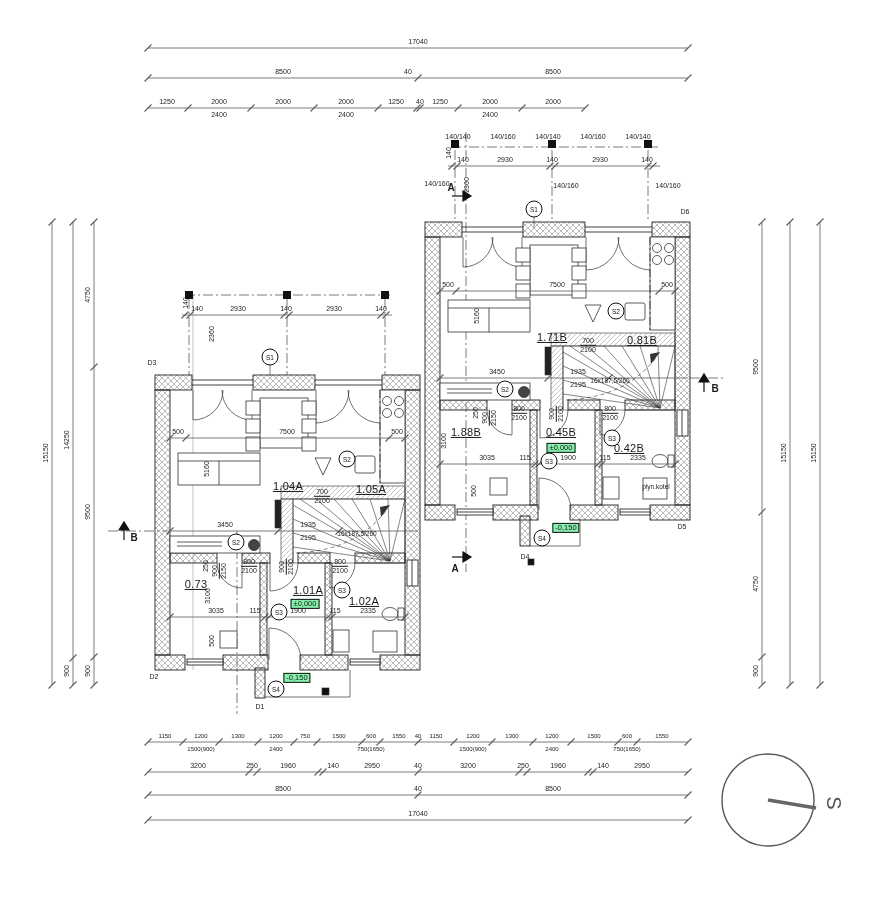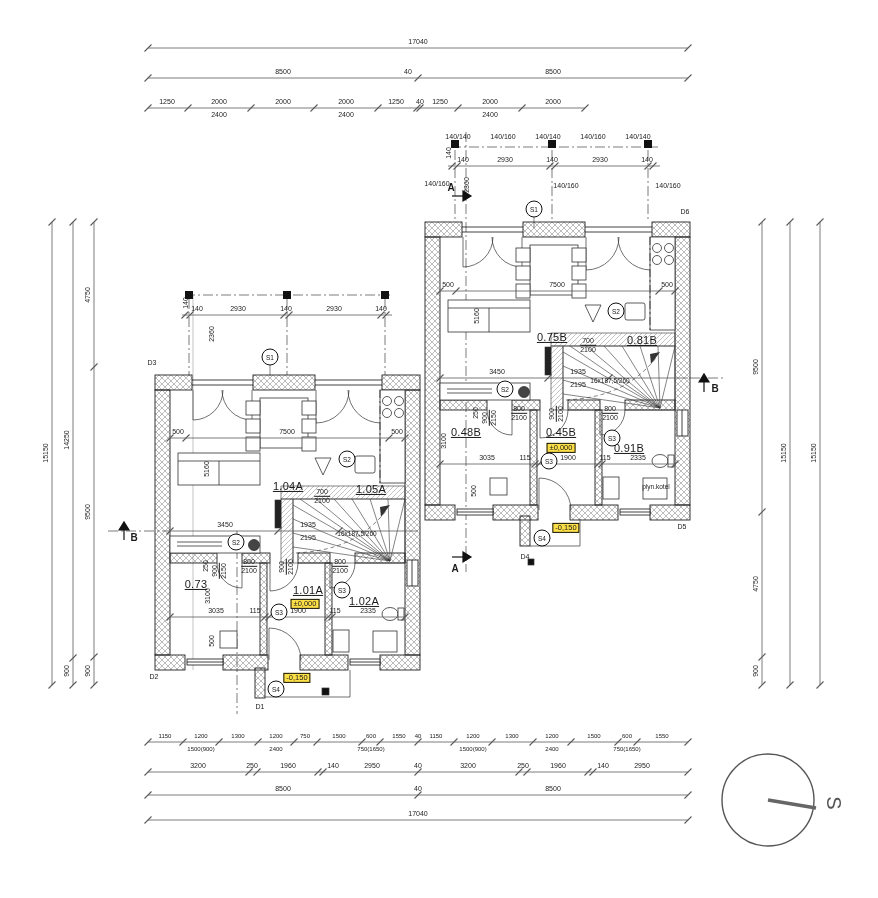--- a/index.html
+++ b/index.html
@@ -4,21 +4,21 @@
 <style>
   html,body{margin:0;padding:0;background:#fff;}
   #sheet{position:relative;width:878px;height:898px;background:#fff;overflow:hidden;
          font-family:"Liberation Sans",sans-serif;color:#1a1a1a;}
   #plan-svg{position:absolute;left:0;top:0;}
   #labels{position:absolute;left:0;top:0;width:878px;height:898px;pointer-events:none;}
   .lbl{position:absolute;font-size:7px;line-height:1.1;color:#1a1a1a;white-space:nowrap;
        text-align:center;transform:translate(-50%,-50%);}
   .dim{font-size:7px;color:#222;}
   .room{font-size:11px;text-decoration:underline;letter-spacing:0.3px;}
-  .boxed{border:1px solid #111;padding:0 2px;font-size:7.5px;background:#fde047;}
+  .boxed{border:1px solid #111;padding:0 2px;font-size:7.5px;background:#86efac;}
   .circled{width:15px;height:15px;border:1px solid #111;border-radius:50%;
            font-size:6.5px;line-height:15px;background:#fff;padding:0;}
   .code{font-size:7px;}
   .section{font-size:10px;font-weight:bold;}
   .note{font-size:7px;}
   .fr{border-bottom:0.8px solid #1a1a1a;padding:0 1px;}
   .compass-s{position:absolute;font-size:20px;color:#555;transform:translate(-50%,-50%) rotate(90deg);}
 </style>
 </head>
 <body>
@@ -388,25 +388,25 @@
         <line x1="684.5" y1="823.5" x2="691.5" y2="816.5" stroke="#5a5a5a" stroke-width="1.1"></line>
       </g>
 </svg>
 
 <div id="labels">
       <div class="lbl room" style="left: 288px; top: 486px; transform: translate(-50%, -50%);">1.04A</div>
       <div class="lbl room" style="left: 371px; top: 489px; transform: translate(-50%, -50%);">1.05A</div>
       <div class="lbl room" style="left: 196px; top: 584px; transform: translate(-50%, -50%);">0.73</div>
       <div class="lbl room" style="left: 308px; top: 590px; transform: translate(-50%, -50%);">1.01A</div>
       <div class="lbl room" style="left: 364px; top: 601px; transform: translate(-50%, -50%);">1.02A</div>
-      <div class="lbl room" style="left: 552px; top: 337px; transform: translate(-50%, -50%);">0.75B</div>
+      <div class="lbl room" style="left: 552px; top: 337px; transform: translate(-50%, -50%);">1.71B</div>
       <div class="lbl room" style="left: 642px; top: 340px; transform: translate(-50%, -50%);">0.81B</div>
-      <div class="lbl room" style="left: 466px; top: 432px; transform: translate(-50%, -50%);">0.48B</div>
+      <div class="lbl room" style="left: 466px; top: 432px; transform: translate(-50%, -50%);">1.88B</div>
       <div class="lbl room" style="left: 561px; top: 432px; transform: translate(-50%, -50%);">0.45B</div>
-      <div class="lbl room" style="left: 629px; top: 448px; transform: translate(-50%, -50%);">0.91B</div>
+      <div class="lbl room" style="left: 629px; top: 448px; transform: translate(-50%, -50%);">0.42B</div>
       <div class="lbl boxed" style="left: 305px; top: 604px; transform: translate(-50%, -50%);">±0,000</div>
       <div class="lbl boxed" style="left: 297px; top: 678px; transform: translate(-50%, -50%);">-0,150</div>
       <div class="lbl boxed" style="left: 561px; top: 448px; transform: translate(-50%, -50%);">±0,000</div>
       <div class="lbl boxed" style="left: 566px; top: 528px; transform: translate(-50%, -50%);">-0,150</div>
       <div class="lbl circled" style="left: 270px; top: 357px; transform: translate(-50%, -50%);">S1</div>
       <div class="lbl circled" style="left: 534px; top: 209px; transform: translate(-50%, -50%);">S1</div>
       <div class="lbl circled" style="left: 347px; top: 459px; transform: translate(-50%, -50%);">S2</div>
       <div class="lbl circled" style="left: 236px; top: 542px; transform: translate(-50%, -50%);">S2</div>
       <div class="lbl circled" style="left: 616px; top: 311px; transform: translate(-50%, -50%);">S2</div>
       <div class="lbl circled" style="left: 505px; top: 389px; transform: translate(-50%, -50%);">S2</div>

